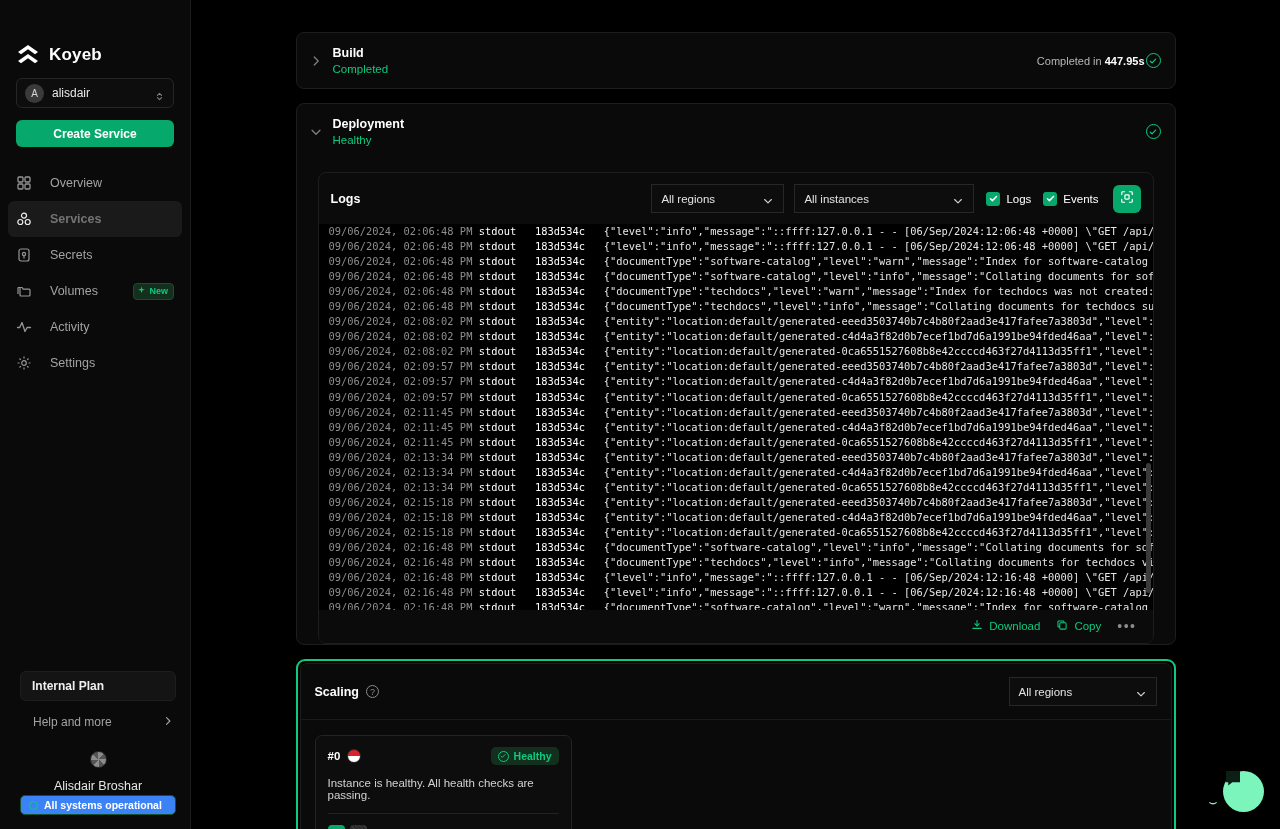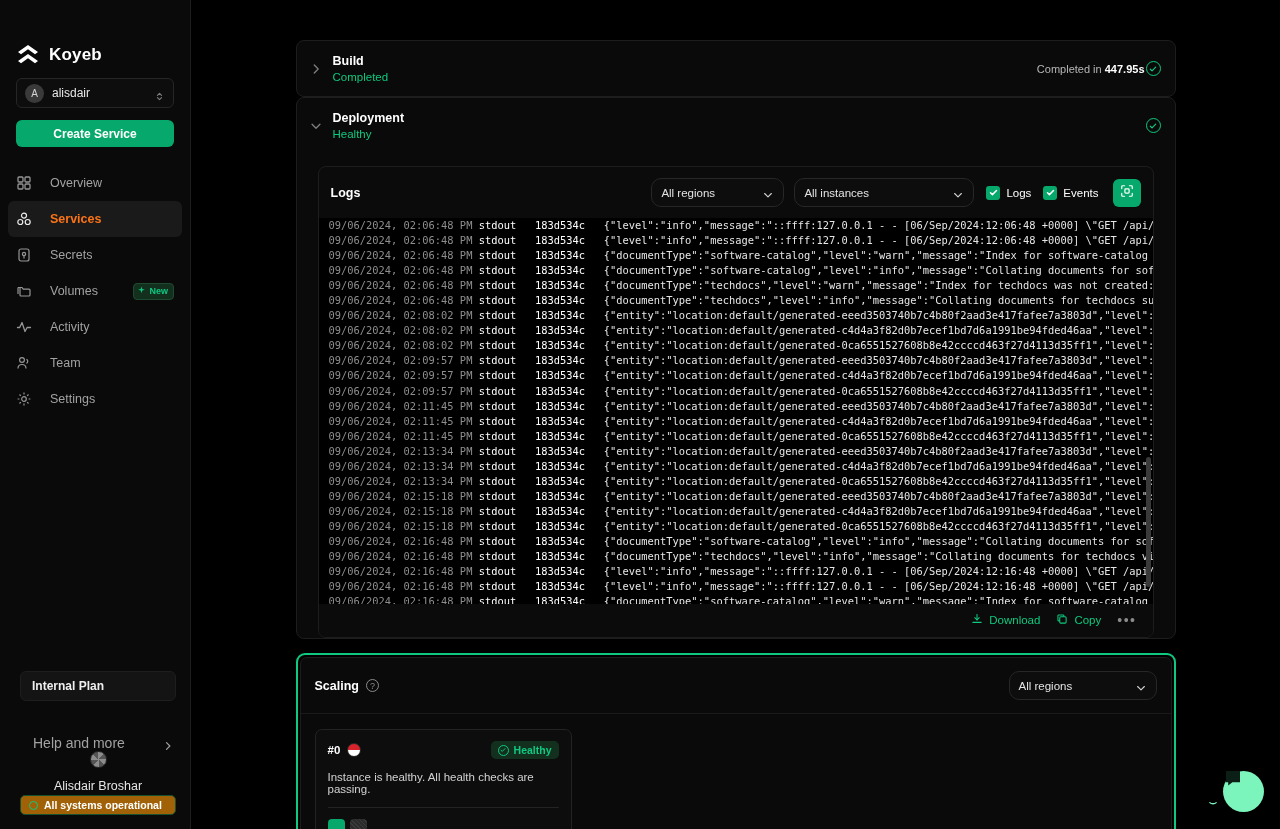--- a/index.html
+++ b/index.html
@@ -51,74 +51,74 @@
     font-family: "Liberation Sans", sans-serif;
     cursor: pointer; display: flex; align-items: center; justify-content: center;
   }
   .nav { margin-top: 18px; display: flex; flex-direction: column; }
   .nav-item {
     height: 36px; margin: 0 8px; padding: 0 8px;
     display: flex; align-items: center; gap: 18px;
     border-radius: 6px; cursor: pointer;
     color: #a2a2a2; font-size: 12.5px;
   }
-  .nav-item.active { background: #1a1a1a; color: #f97316; font-weight: bold; }
+  .nav-item.active { background: #1a1a1a; color: #737373; font-weight: bold; }
   .nav-item .ic { width: 16px; height: 16px; flex: 0 0 16px; opacity: .92; }
   .nav-label { flex: 1; }
   .badge-new {
     background: #13301f; border: 1px solid #1d4a31;
     color: #0ec97f; font-size: 9px; font-weight: bold;
     border-radius: 4px; padding: 2px 5px 2px 3px;
     display: flex; align-items: center; gap: 3px;
   }
   .sidebar-bottom {
     margin-top: auto; padding-bottom: 14px; padding-left: 6px;
   }
   .plan-box {
     margin: 0 14px 14px 14px; height: 30px;
     background: #141414; border: 1px solid #1e1e1e; border-radius: 6px;
     display: flex; align-items: center; padding: 0 11px;
     color: #efefef; font-size: 12px; font-weight: bold;
   }
   .help-row {
     height: 36px; margin: 0 8px; padding: 0 8px;
-    display: flex; align-items: flex-end; gap: 11px;
+    display: flex; align-items: flex-start; gap: 11px;
     border-radius: 6px; cursor: pointer;
-    color: #a2a2a2; font-size: 14px;
+    color: #a2a2a2; font-size: 12px;
   }
   .user-row {
     height: 36px; margin: 0 8px 8px 8px; padding: 0 8px;
     display: flex; align-items: center; gap: 11px;
     border-radius: 6px; cursor: pointer;
     color: #e5e5e5; font-size: 12.5px; flex-direction: column;
   }
   .user-avatar {
     width: 17px; height: 17px; border-radius: 50%; flex: 0 0 17px;
     background:
       repeating-conic-gradient(#8c8c8c 0% 12%, #555 12% 25%);
     border: 1px solid #2a2a2a;
   }
   .status-pill {
     margin: 0 14px; height: 20px;
     border: 1px solid #14512f; border-radius: 5px;
-    background: #a16207;
+    background: #3b82f6;
     display: flex; align-items: center; gap: 6px;
     padding: 0 8px; cursor: pointer;
   }
   .status-ring {
     width: 9px; height: 9px; border-radius: 50%;
     border: 1.6px solid #0ec97f; flex: 0 0 9px;
   }
   .status-text { font-size: 10.5px; color: #ffffff; font-weight: bold; }
 
   
   .main {
     flex: 1; height: 829px; position: relative;
     overflow: hidden; background: #000000;
-    padding: 8px 100px;
+    padding: 0 100px;
   }
   .content { width: 880px; margin: 0 auto; padding-top: 32px; }
 
   .phase-card {
     background: #0a0a0a;
     border: 1px solid #1d1d1d;
     border-radius: 8px;
   }
   .phase-head {
     display: flex; align-items: center; gap: 10px;
@@ -132,38 +132,38 @@
   .phase-right { display: flex; align-items: center; gap: 1px; justify-content: space-between; }
   .phase-meta { font-size: 11px; color: #b7b7b7; }
   .phase-meta b { color: #ffffff; }
   .check-circle {
     width: 15px; height: 15px; border-radius: 50%;
     border: 1.4px solid #0ec97f; flex: 0 0 15px;
     display: flex; align-items: center; justify-content: center;
   }
   .check-circle svg { width: 8px; height: 8px; }
 
-  .deployment-card { }
+  .deployment-card { margin-top: 14px; }
 
   
   .logs-panel {
     margin: 13px 21px 0 21px;
     background: #0b0b0b;
     border: 1px solid #1d1d1d;
     border-radius: 8px;
     overflow: hidden;
   }
   .logs-toolbar {
     display: flex; align-items: center; gap: 10px;
     padding: 11px 12px;
   }
   .logs-title { font-size: 12.5px; color: #ffffff; font-weight: bold; flex: 1; }
   .select {
     height: 29px; width: 133px;
-    background: #0d0d0d; border: 1px solid #272727; border-radius: 10px;
+    background: #0d0d0d; border: 1px solid #272727; border-radius: 0;
     display: flex; align-items: center; padding: 0 9px; cursor: pointer;
   }
   .select-label { flex: 1; font-size: 11.5px; color: #e2e2e2; }
   .select-wide { width: 180px; }
   .chk-group { display: flex; align-items: center; gap: 6px; margin-left: 2px; }
   .chk-box {
     width: 14px; height: 14px; border-radius: 3px; background: #06a96b;
     display: flex; align-items: center; justify-content: center; flex: 0 0 14px;
     cursor: pointer;
   }
@@ -373,30 +373,20 @@
 
     <div class="nav-item">
       <span class="ic">
         <svg viewBox="0 0 16 16" fill="none" stroke="#a2a2a2" stroke-width="1.3" stroke-linecap="round" stroke-linejoin="round">
           <path d="M1.5 8.5h2.2L6 3.5l3 9 2.1-4h3.4"></path>
         </svg>
       </span>
       <span class="nav-label">Activity</span>
     </div>
 
-    <div class="nav-item">
-      <span class="ic">
-        <svg viewBox="0 0 16 16" fill="none" stroke="#a2a2a2" stroke-width="1.2">
-          <circle cx="6" cy="5" r="2.4"></circle>
-            <path d="M2 13.5c0-2.4 1.8-4 4-4s4 1.6 4 4"></path>
-            <path d="M10.5 4.2a2.4 2.4 0 0 1 0 4.2"></path>
-        </svg>
-      </span>
-      <span class="nav-label">Team</span>
-    </div>
 
     <div class="nav-item">
       <span class="ic">
         <svg viewBox="0 0 16 16" fill="none" stroke="#a2a2a2" stroke-width="1.2">
           <circle cx="8" cy="8" r="2.3"></circle>
           <path d="M8 1.6v1.8M8 12.6v1.8M1.6 8h1.8M12.6 8h1.8M3.5 3.5l1.3 1.3M11.2 11.2l1.3 1.3M12.5 3.5l-1.3 1.3M4.8 11.2l-1.3 1.3"></path>
         </svg>
       </span>
       <span class="nav-label">Settings</span>
     </div>

